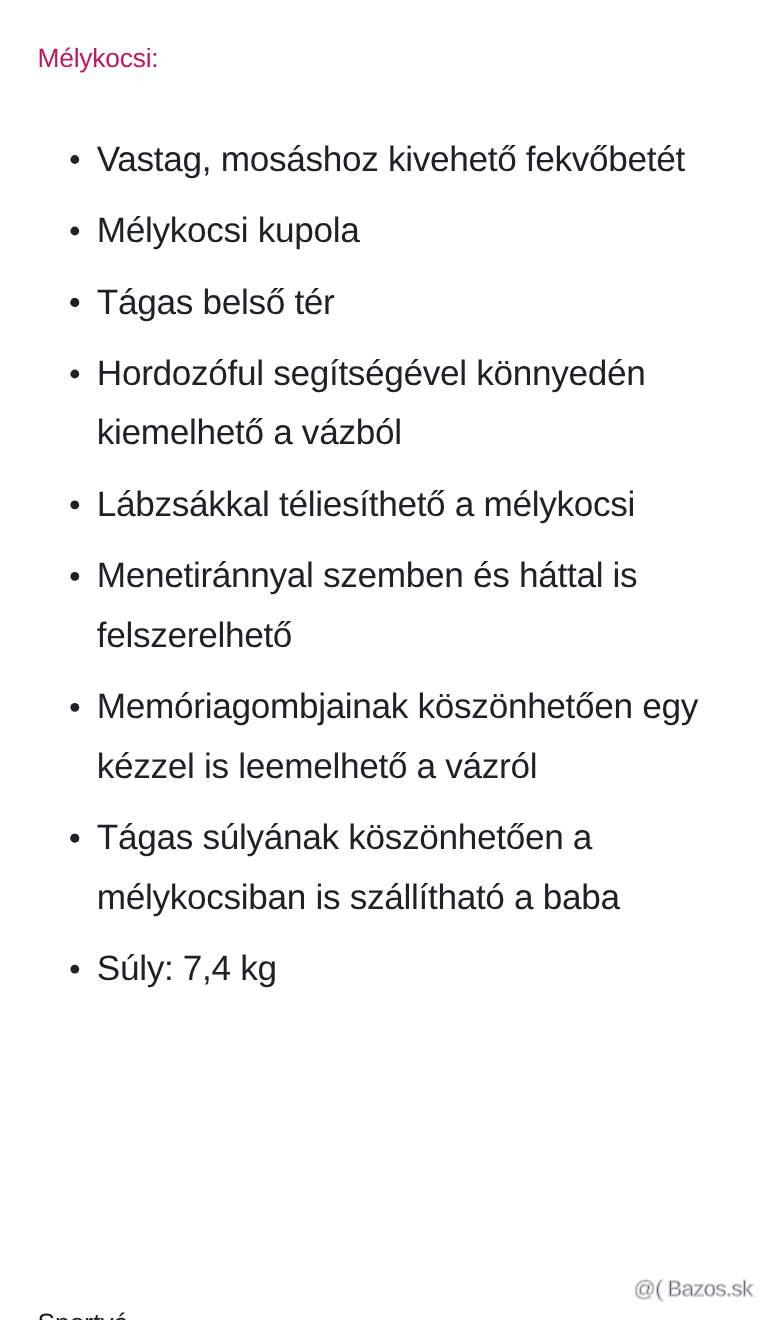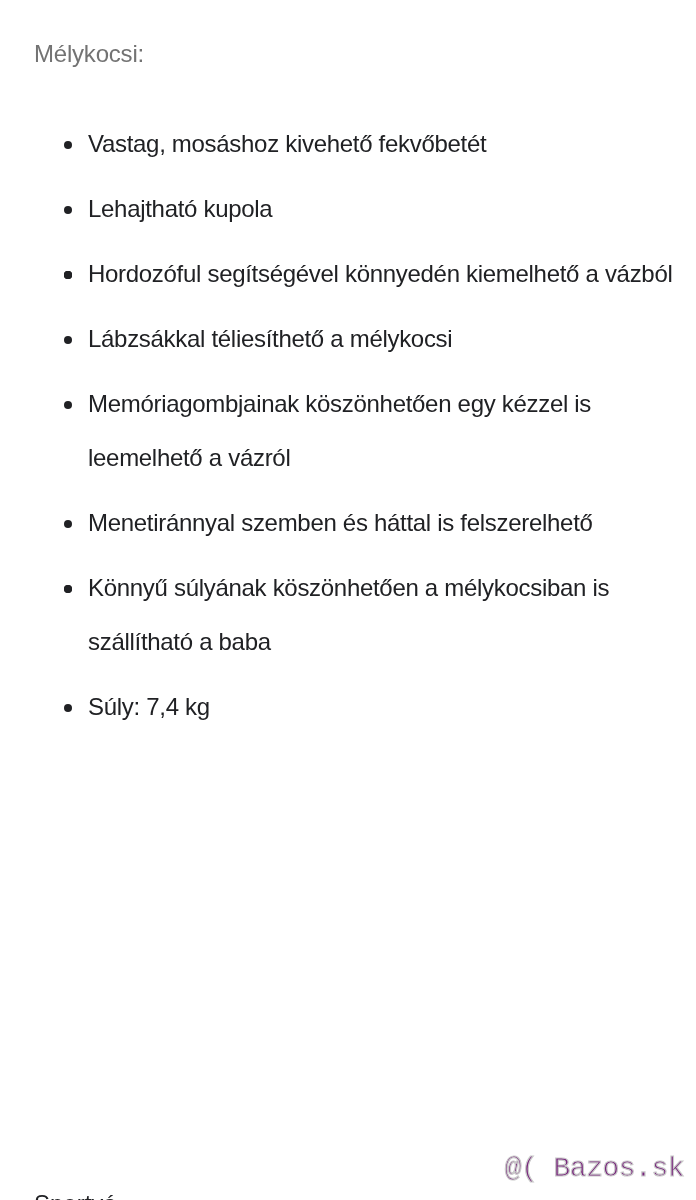--- a/index.html
+++ b/index.html
@@ -18,33 +18,33 @@
     .content {
       position: absolute;
       left: 34px;
       top: 36px;
       right: 20px;
     }
     .heading {
       font-size: 24px;
       line-height: 36px;
       margin: 0;
-      color: #737373;
+      color: #be185d;
       letter-spacing: -0.2px;
     }
     ul.features {
       list-style: none;
       margin: 0;
       padding: 0;
       margin-top: 45px;
     }
     ul.features li {
       position: relative;
       padding-left: 54px;
-      font-size: 24px;
+      font-size: 32px;
       line-height: 54px;
       margin-bottom: 11px;
       letter-spacing: -0.3px;
     }
     ul.features li .bullet {
       position: absolute;
       left: 30px;
       top: 24px;
       width: 8px;
       height: 8px;
@@ -56,43 +56,43 @@
       left: 34px;
       top: 1186px;
       font-size: 24px;
       line-height: 36px;
       color: #202124;
     }
     .watermark {
       position: absolute;
       right: 12px;
       bottom: 16px;
-      font-size: 28px;
-      font-family: Liberation Mono, monospace;
-      color: #701a75;
+      font-size: 20px;
+      font-family: Liberation Sans, sans-serif;
+      color: #0f172a;
       -webkit-text-stroke: 1.2px #c8c8c8;
       letter-spacing: -0.5px;
       opacity: 0.95;
     }
   </style>
 </head>
 <body>
 
 <div class="content">
   <p class="heading">Mélykocsi:</p>
   <ul class="features">
     <li><span class="bullet"></span><span>Vastag, mosáshoz kivehető fekvőbetét</span></li>
-    <li><span class="bullet"></span><span>Lehajtható kupola</span></li>
+    <li><span class="bullet"></span><span>Mélykocsi kupola</span></li>
     <li><span class="bullet"></span></li>
-    <li><span class="bullet"></span></li>
+    <li><span class="bullet"></span><span>Tágas belső tér</span></li>
     <li><span class="bullet"></span><span>Hordozóful segítségével könnyedén kiemelhető a vázból</span></li>
     <li><span class="bullet"></span><span>Lábzsákkal téliesíthető a mélykocsi</span></li>
+    <li><span class="bullet"></span><span>Menetiránnyal szemben és háttal is felszerelhető</span></li>
     <li><span class="bullet"></span><span>Memóriagombjainak köszönhetően egy kézzel is leemelhető a vázról</span></li>
-    <li><span class="bullet"></span><span>Menetiránnyal szemben és háttal is felszerelhető</span></li>
     <li><span class="bullet"></span></li>
-    <li><span class="bullet"></span><span>Könnyű súlyának köszönhetően a mélykocsiban is szállítható a baba</span></li>
+    <li><span class="bullet"></span><span>Tágas súlyának köszönhetően a mélykocsiban is szállítható a baba</span></li>
     <li><span class="bullet"></span><span>Súly: 7,4 kg</span></li>
   </ul>
 </div>
 
 <div class="next-heading">Sportvá...</div>
 
 <div class="watermark">@( Bazos.sk</div>
 
 </body></html>

